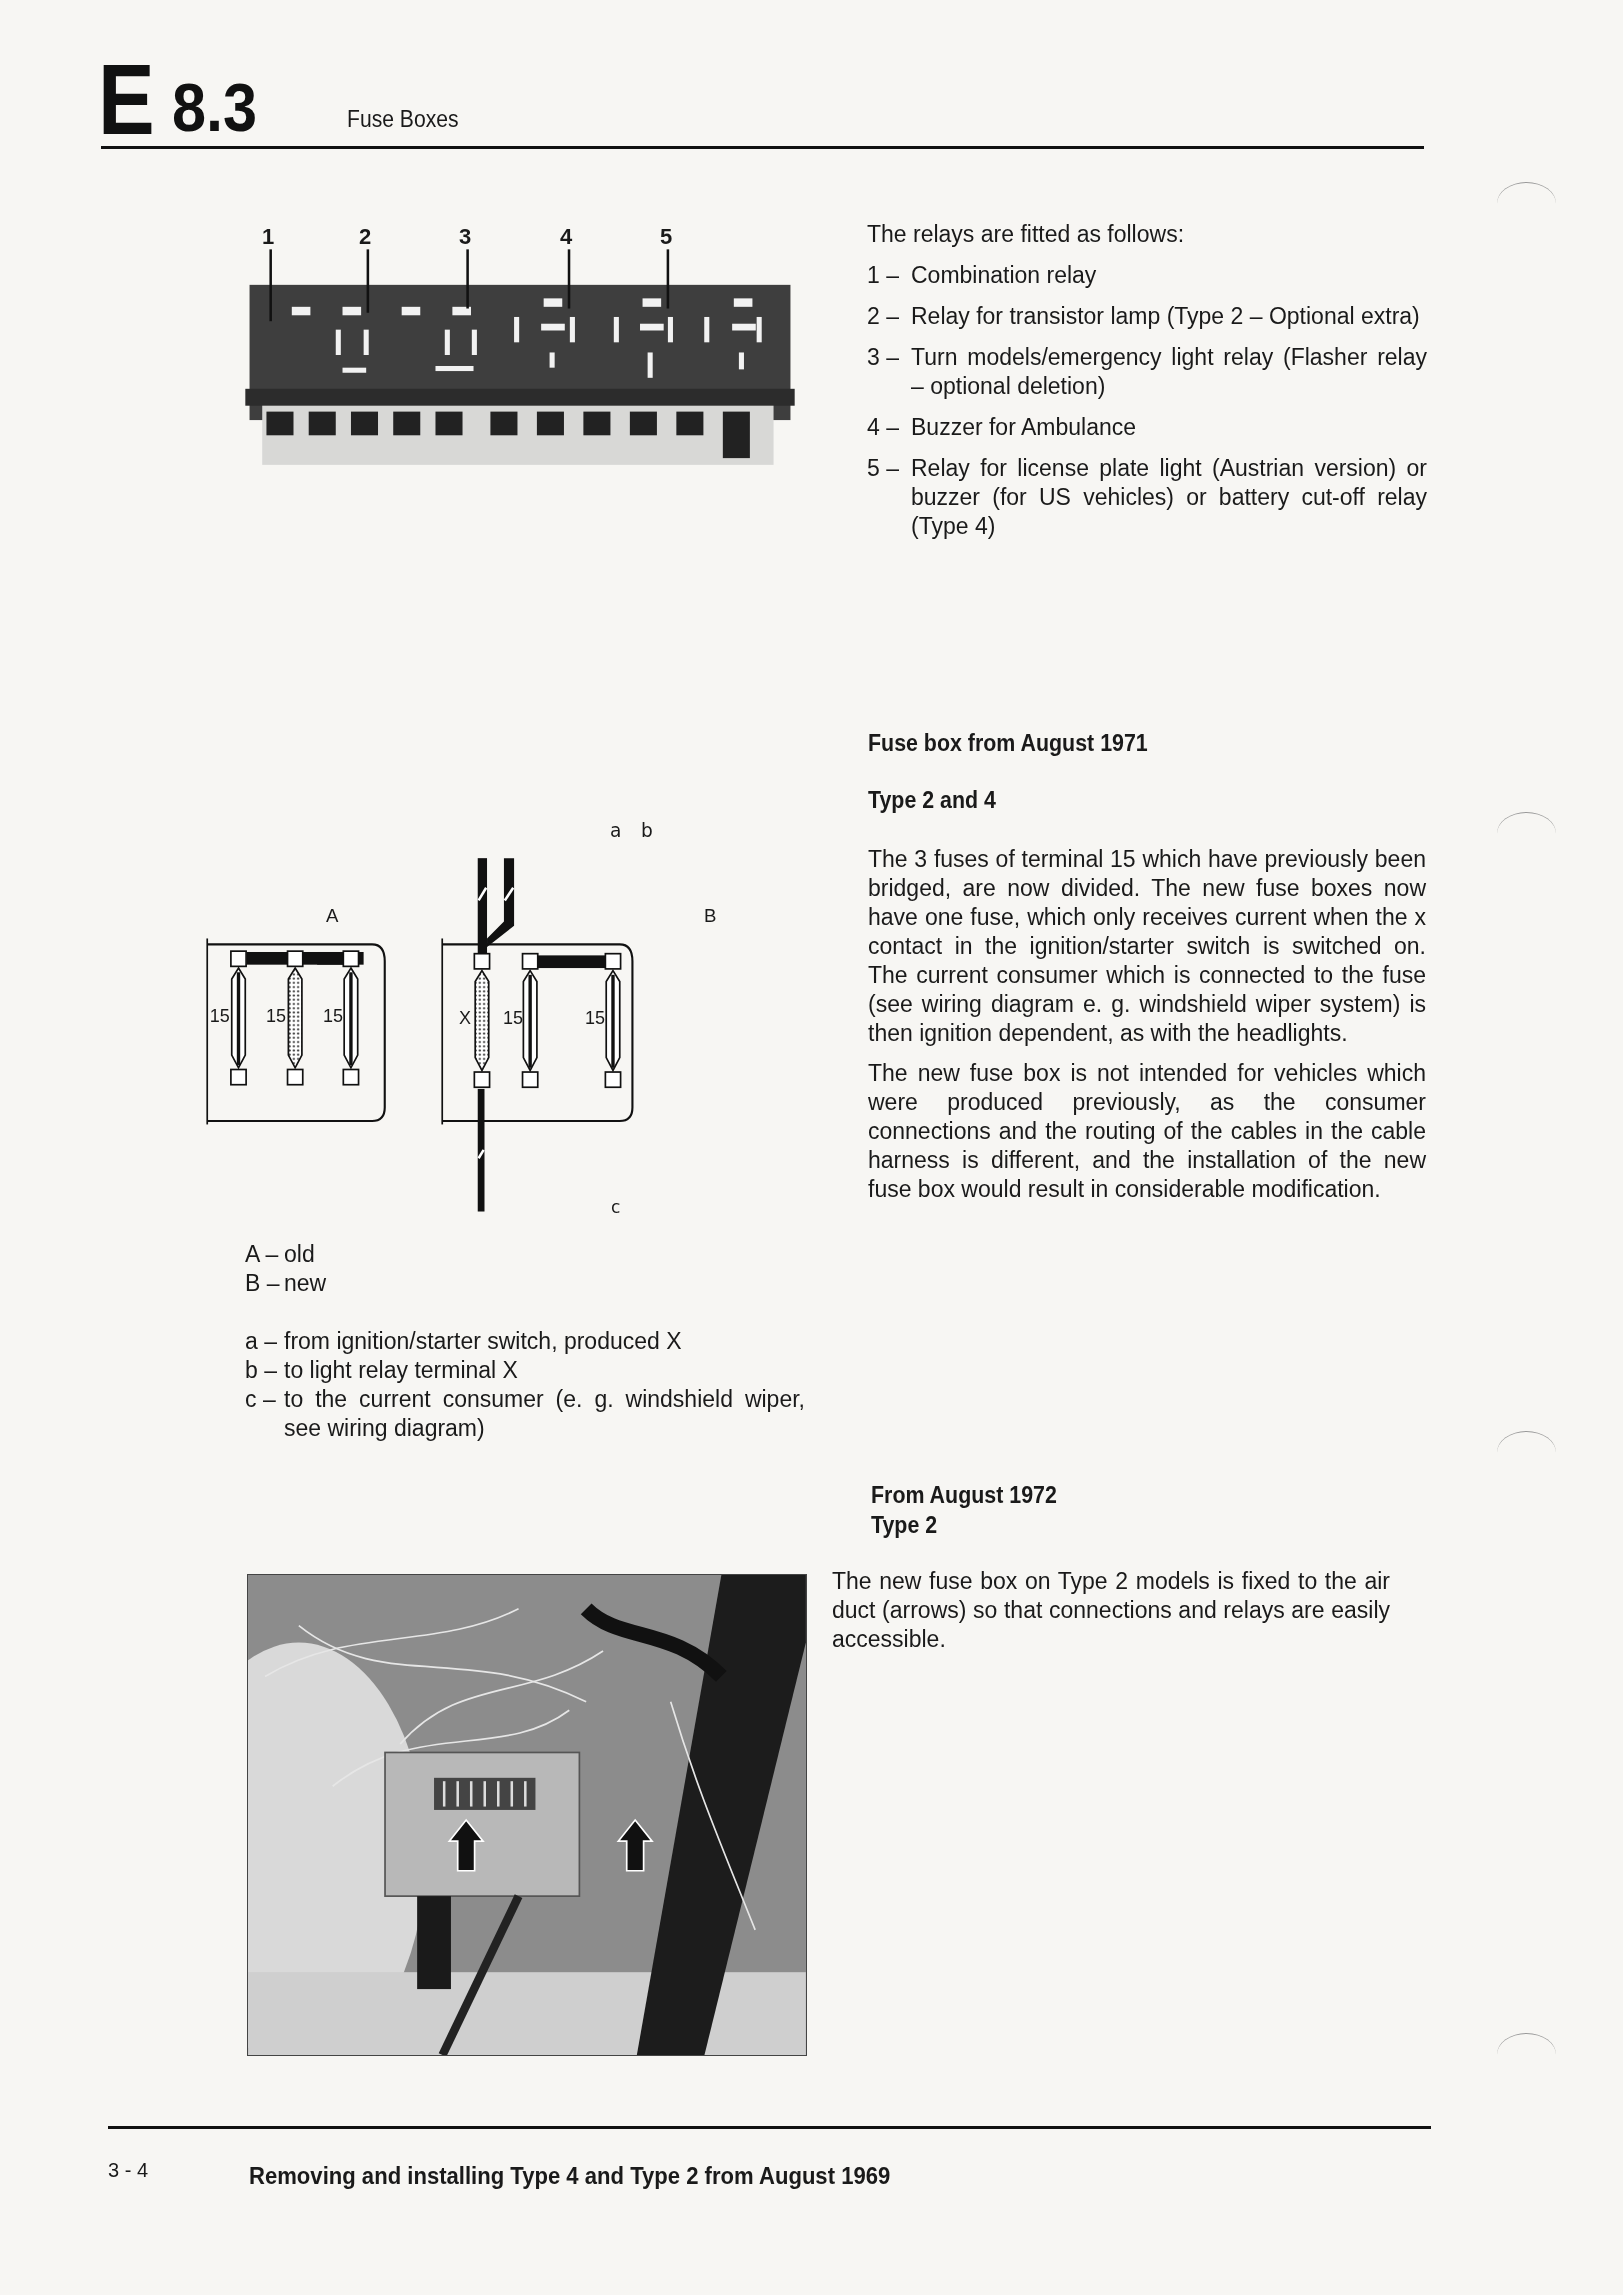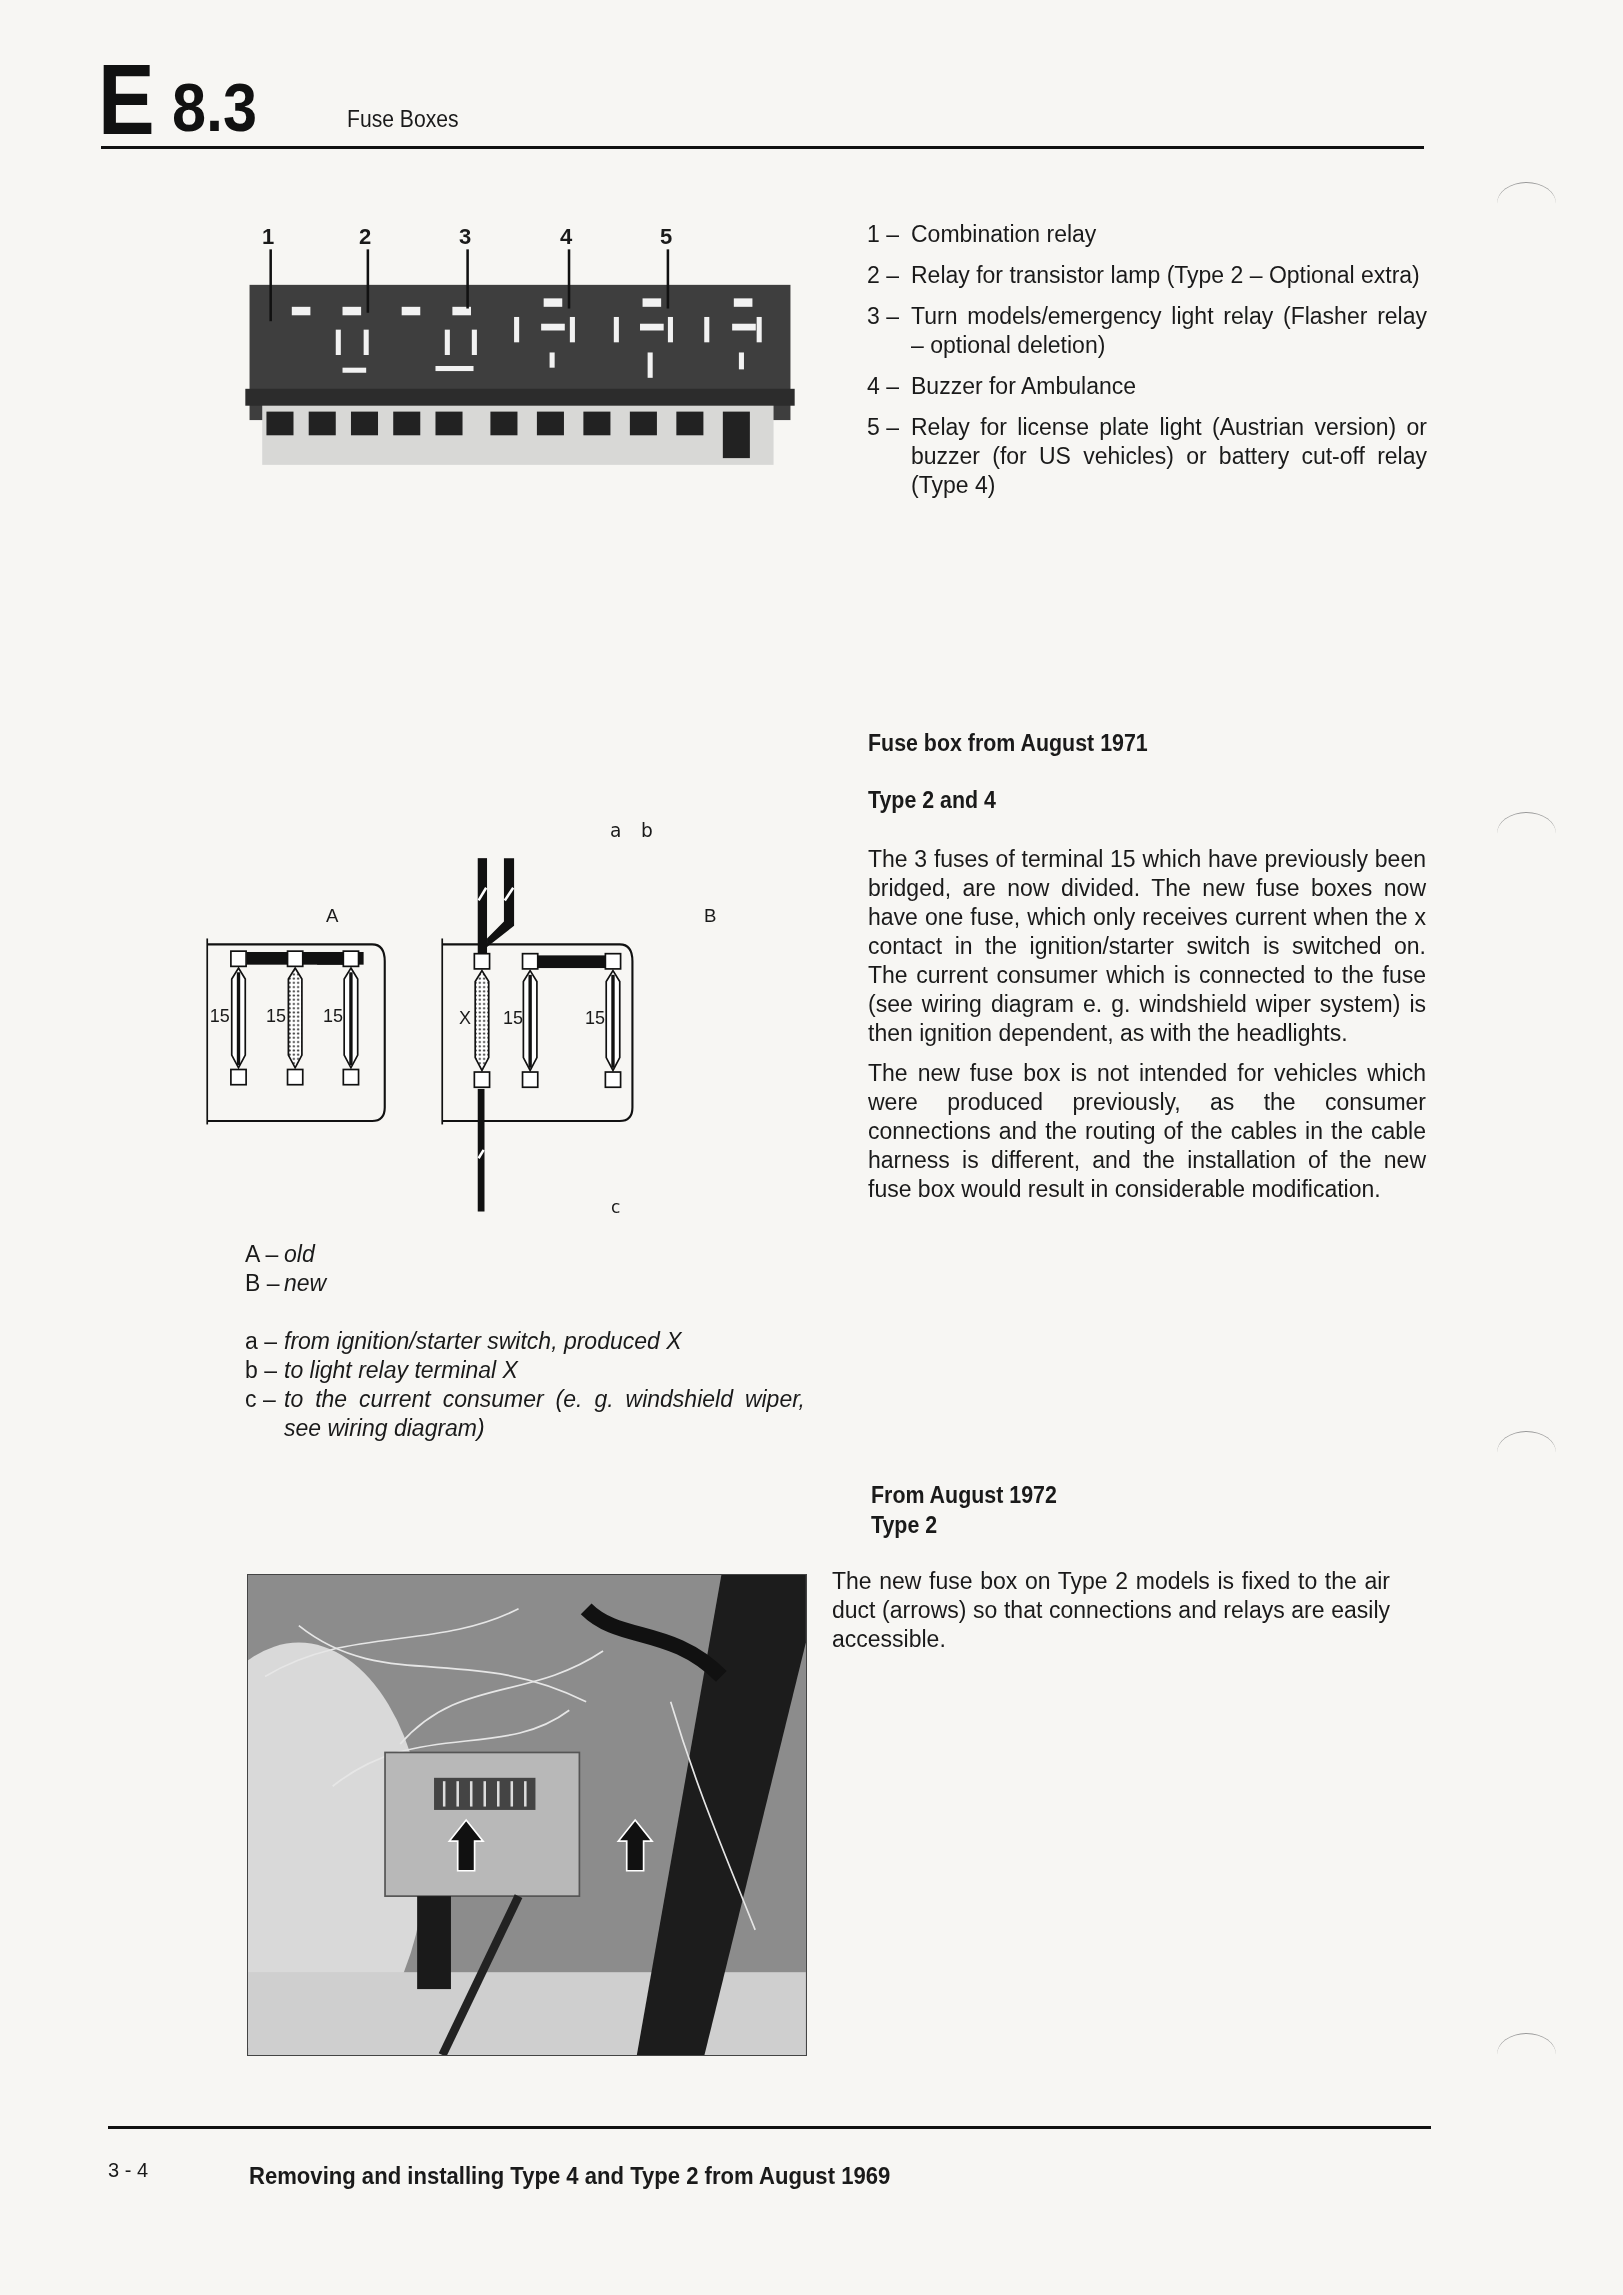--- a/index.html
+++ b/index.html
@@ -17,21 +17,21 @@
   .body-text { font-size: 23px; line-height: 29px; }
   .body-text p { margin: 0; }
   .justify { text-align: justify; }
   .item { display: flex; margin-bottom: 12px; }
   .item .n { flex: 0 0 44px; white-space: nowrap; }
   .item .t { flex: 1; }
   .hd { font-weight: bold; font-size: 23px; line-height: 29px; transform: scaleX(0.93); transform-origin: left top; white-space: nowrap; }
   .photo { background: #999; border: 0.8px solid #444; overflow: hidden; }
   .legend-line { display: flex; }
   .legend-line .n { flex: 0 0 39px; white-space: nowrap; }
-  .legend-line .t { flex: 1; font-style: italic; }
+  .legend-line .t { flex: 1; }
   .footer-num { left: 108px; top: 2159px; font-size: 20px; }
   .footer-title { left: 249px; top: 2162px; font-size: 24px; font-weight: bold; transform: scaleX(0.92); transform-origin: left top; white-space: nowrap; }
   .hole { width: 59px; height: 42px; border-top: 1.7px solid #9a9a9a; border-radius: 50%; }
 </style>
 </head>
 <body>
 
 <div class="abs sec-e">E</div>
 <div class="abs sec-num">8.3</div>
 <div class="abs sec-title">Fuse Boxes</div>
@@ -96,20 +96,21 @@
     </g>
   </svg>
   <div class="abs" style="left:17px; top:0; font-size:22px; font-weight:bold;">1</div>
   <div class="abs" style="left:114px; top:0; font-size:22px; font-weight:bold;">2</div>
   <div class="abs" style="left:214px; top:0; font-size:22px; font-weight:bold;">3</div>
   <div class="abs" style="left:315px; top:0; font-size:22px; font-weight:bold;">4</div>
   <div class="abs" style="left:415px; top:0; font-size:22px; font-weight:bold;">5</div>
 </div>
 
 <div class="abs body-text justify" style="left:867px; top:220px; width:560px;">
+  <p style="margin-bottom:12px;">The relays are fitted as follows:</p>
   <div class="item">
       <span class="n">1 –</span>
       <span class="t">Combination relay</span>
     </div>
   <div class="item">
       <span class="n">2 –</span>
       <span class="t">Relay for transistor lamp (Type 2 – Optional extra)</span>
     </div>
   <div class="item">
       <span class="n">3 –</span>

